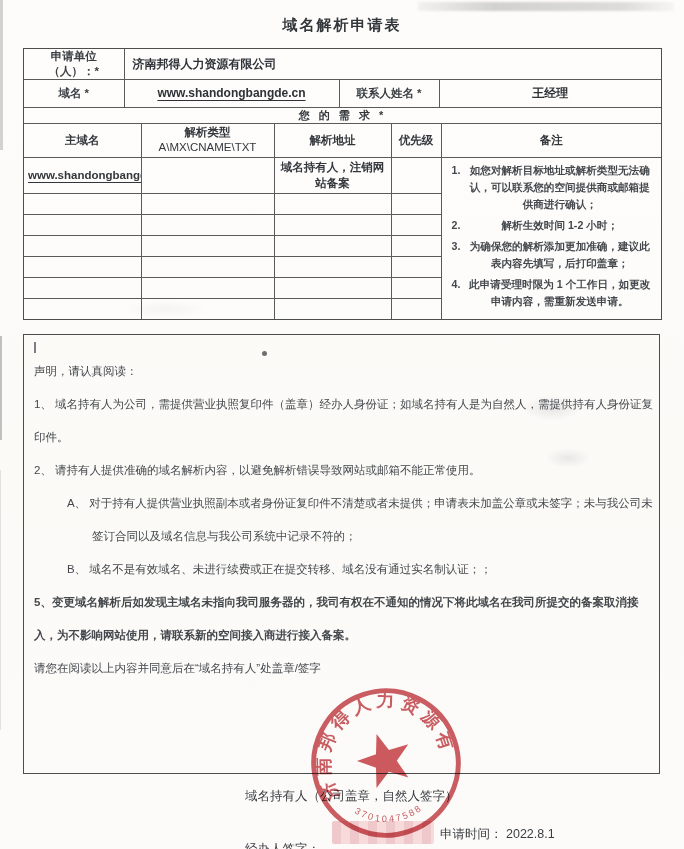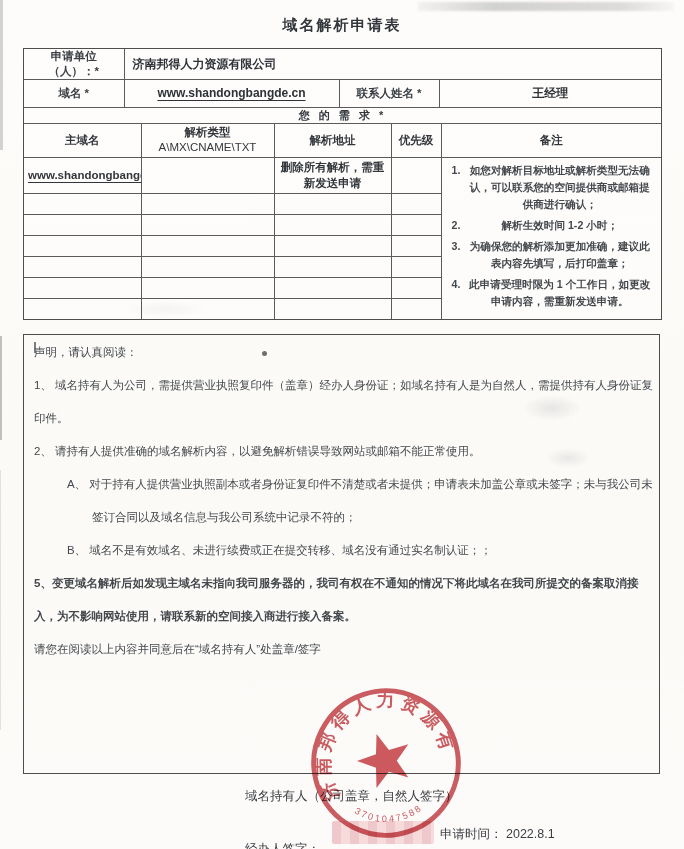--- a/index.html
+++ b/index.html
@@ -61,21 +61,21 @@
   .res-table .empty-row td{height:20px;}
   .remark-cell{vertical-align:top;padding:4px 6px 2px 6px;}
   .remark-item{display:flex;font-size:10.6px;line-height:17px;color:#44484d;margin-bottom:4px;}
   .remark-item .num{width:17px;flex:0 0 17px;}
   .remark-item .txt{flex:1;}
 
   
   .statement-box{
     position:absolute;left:23px;top:334px;width:637px;height:440px;
     border:1px solid #4d4d4d;box-sizing:border-box;
-    padding:1px 5px 0 10px;
+    padding:20px 5px 0 10px;
   }
   .statement-box p{margin:0;line-height:33px;font-size:11.5px;color:#44484d;
     white-space:normal;word-break:break-all;}
   .st-sub{padding-left:58px;text-indent:-25px;}
   .st-bold{font-weight:bold;color:#303439;}
 
   
   .sig-holder{position:absolute;left:245px;top:788px;font-size:12.5px;color:#3a3e43;}
   .sig-row{position:absolute;left:245px;top:826px;font-size:12.5px;color:#3a3e43;}
   .sig-op-label{display:inline-block;margin-top:15px;}
@@ -151,21 +151,21 @@
           <div class="hdr-two-line">解析类型</div>
           <div class="hdr-two-line" style="font-weight:normal;">A\MX\CNAME\TXT</div>
         </td>
         <td>解析地址</td>
         <td>优先级</td>
         <td>备注</td>
       </tr>
       <tr class="data-row">
         <td><span class="u">www.shandongbangde.cn</span></td>
         <td></td>
-        <td>删除所有解析，需重新发送申请</td>
+        <td>域名持有人，注销网站备案</td>
         <td></td>
         <td class="remark-cell" rowspan="7">
           <div class="remark-item">
             <span class="num">1.</span>
             <span class="txt">如您对解析目标地址或解析类型无法确认，可以联系您的空间提供商或邮箱提供商进行确认；</span>
           </div>
           <div class="remark-item">
             <span class="num">2.</span>
             <span class="txt">解析生效时间 1-2 小时；</span>
           </div>

